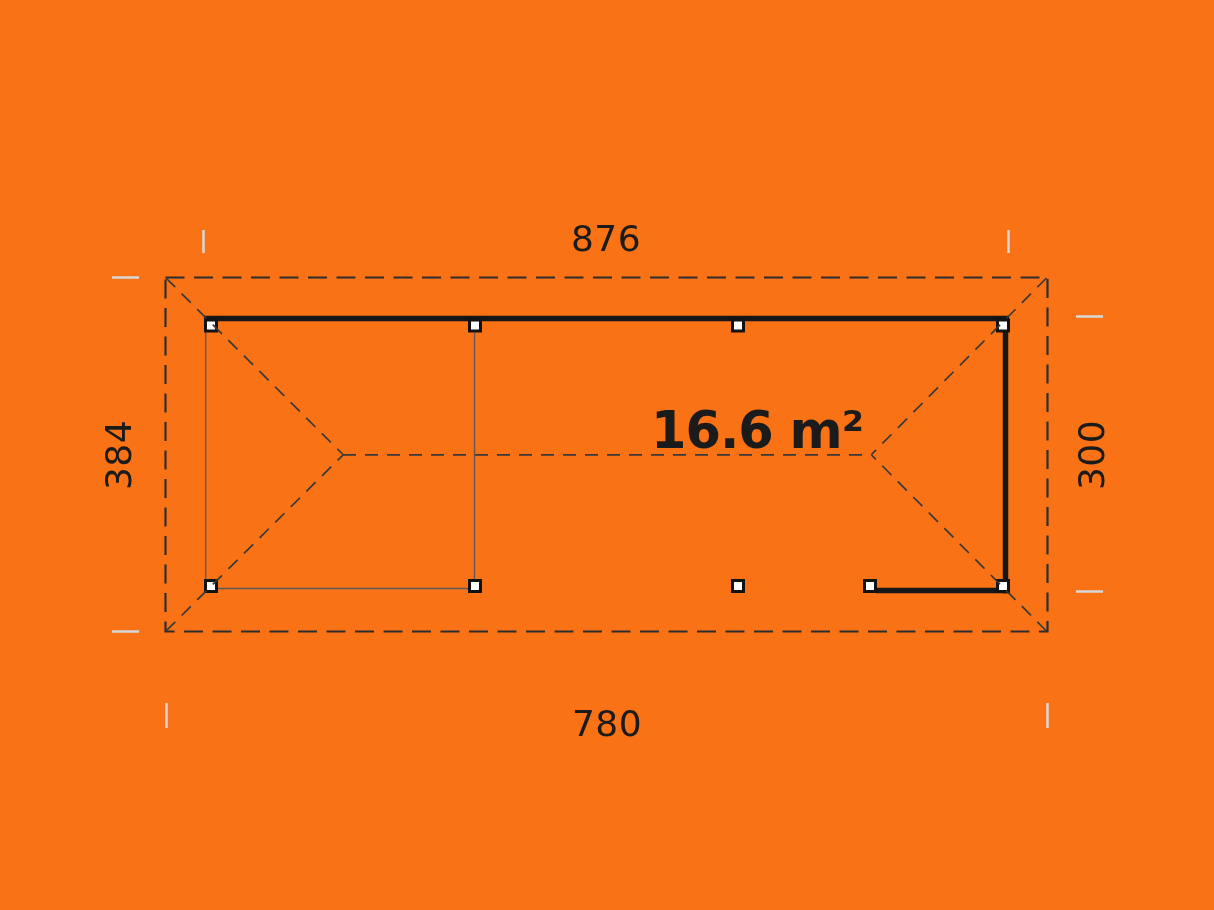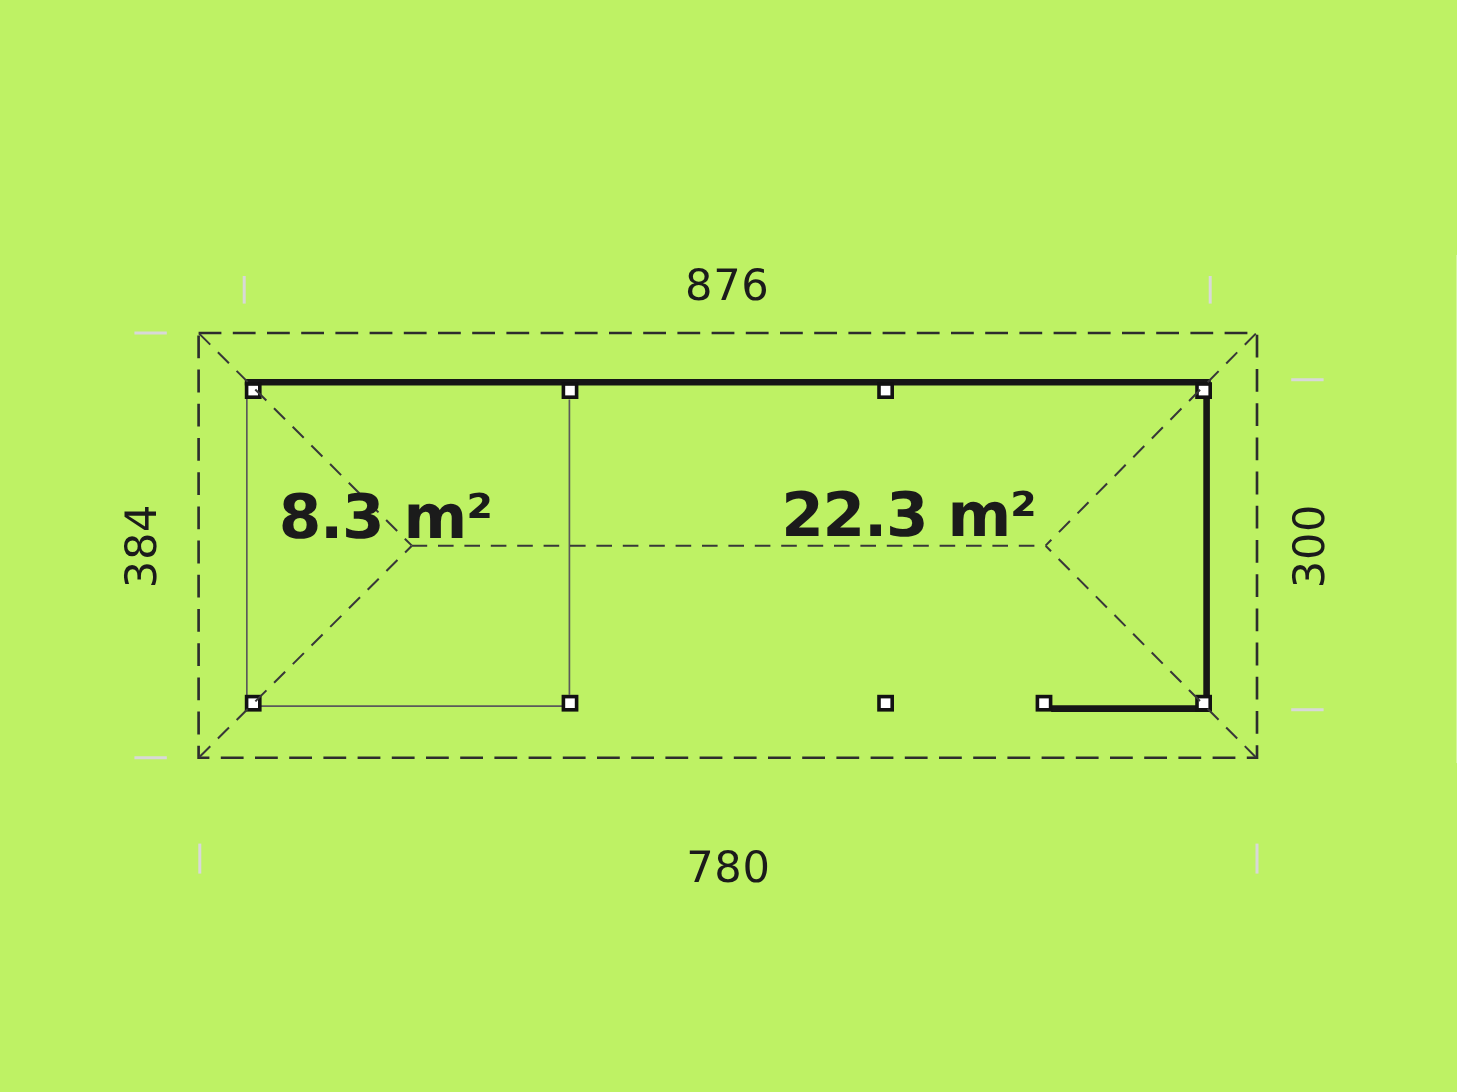--- a/index.html
+++ b/index.html
@@ -4,21 +4,21 @@
 <style>
   html, body {
     margin: 0;
     padding: 0;
     background: #ffffff;
   }
   .canvas {
     position: relative;
     width: 1214px;
     height: 910px;
-    background: #bef264;
+    background: #f97316;
     overflow: hidden;
     font-family: "DejaVu Sans", sans-serif;
   }
   .plan-svg {
     position: absolute;
     inset: 0;
   }
   
   .tick     { stroke: #d8d8d8; stroke-width: 2.5; }
   .thin     { stroke: #5a5a5a; stroke-width: 1.4; }
@@ -102,17 +102,16 @@
   </svg>
 
   <div class="label dim" style="left:606px; top:239px;">876</div>
 
   <div class="label dim" style="left:607px; top:724px;">780</div>
 
   <div class="label dim rot90" style="left:119px; top:455px;">384</div>
 
   <div class="label dim rot90" style="left:1092px; top:455px;">300</div>
 
-  <div class="label area" style="left:321px; top:432px;">8.3 m²</div>
 
-  <div class="label area" style="left:757px; top:430px;">22.3 m²</div>
+  <div class="label area" style="left:757px; top:430px;">16.6 m²</div>
 
 </div>
 
 </body></html>

